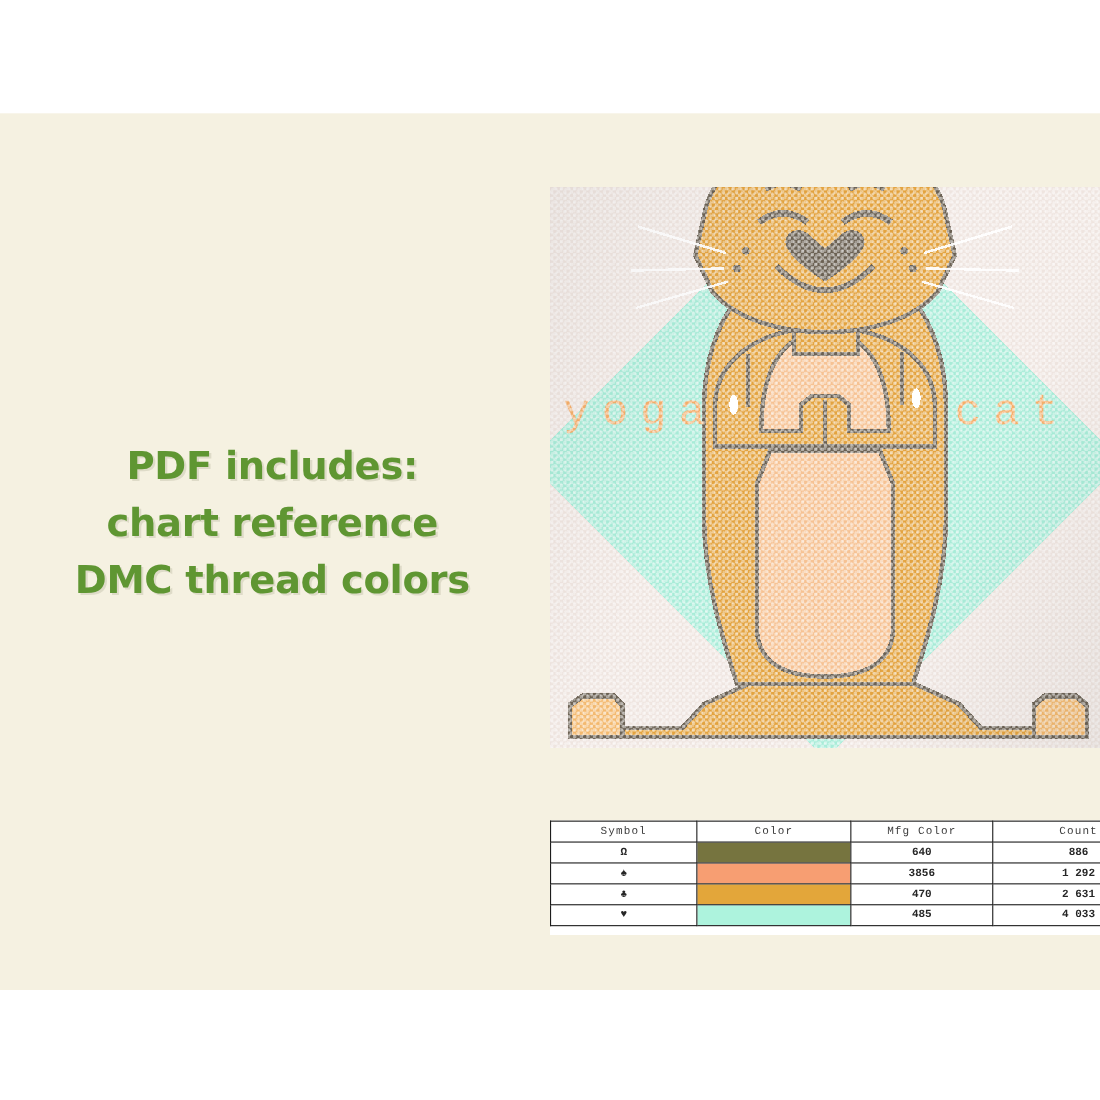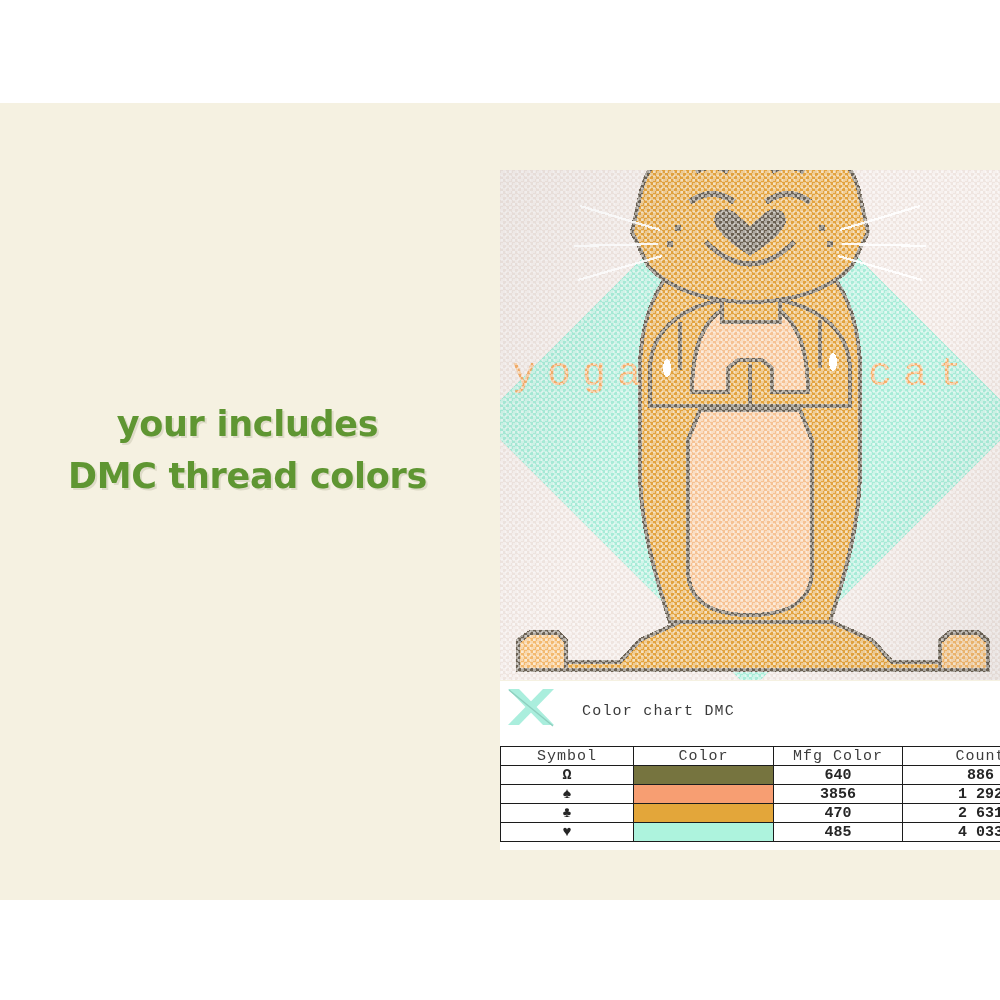--- a/index.html
+++ b/index.html
@@ -88,21 +88,21 @@
     table-layout:fixed;
     background:#fff;
   }
   table.dmc th, table.dmc td{
     border:1px solid #1c1c1c;
     height:18px;
     padding:0;
     text-align:center;
     vertical-align:middle;
     font-family:"Liberation Mono", monospace;
-    font-size:15px;
+    font-size:10px;
     color:#262626;
     background:#fff;
   }
   table.dmc th{font-weight:normal;letter-spacing:1px;color:#3c3c3c;}
   col.c-sym{width:133px;}
   col.c-col{width:140px;}
   col.c-mfg{width:129px;}
   col.c-cnt{width:156px;}
   td.sym{font-family:"DejaVu Sans", sans-serif;font-size:15px;font-weight:bold;}
   td.numeric{font-family:"Liberation Sans", sans-serif;font-size:13px;font-weight:bold;}
@@ -111,21 +111,22 @@
   td.swatch div{width:100%;height:18px;}
 </style>
 </head>
 <body>
 
 <div id="stage">
 
   <div class="cream-band"></div>
 
   <div class="promo">
-    <span class="ln">your includes</span>
+    <span class="ln">PDF includes:</span>
+    <span class="ln">chart reference</span>
     <span class="ln">DMC thread colors</span>
   </div>
 
   <div class="photo">
     <svg viewBox="0 0 500 510" preserveAspectRatio="none">
 
       <polygon points="145,0 355,0 500,105 500,395 325,510 175,510 0,395 0,105" fill="none"></polygon>
       <polygon points="250,-20 520,250 250,520 -20,250" fill="#a8ecd8"></polygon>
 
       <g>
@@ -187,28 +188,20 @@
       </g>
 
       <text x="12" y="215" font-family="Liberation Mono, monospace" font-size="40" letter-spacing="11" fill="#f5ae6a">yoga</text>
       <text x="368" y="215" font-family="Liberation Mono, monospace" font-size="40" letter-spacing="11" fill="#f5ae6a">cat</text>
     </svg>
     <div class="weave"></div>
     <div class="stitchdots"></div>
     <div class="shade"></div>
   </div>
 
-  <div class="legend">
-    <svg class="xlogo" viewBox="0 0 52 48">
-      <polygon points="3,4 14,4 49,40 38,40" fill="#aaeedd"></polygon>
-      <polygon points="49,4 38,4 3,40 14,40" fill="#aaeedd"></polygon>
-      <line x1="4" y1="5" x2="48" y2="41" stroke="#8ecfbf" stroke-width="1.4"></line>
-    </svg>
-    <div class="legend-title">Color chart DMC</div>
-  </div>
 
   <div class="tbl-wrap">
     <table class="dmc">
       <colgroup>
         <col class="c-sym">
           <col class="c-col">
           <col class="c-mfg">
           <col class="c-cnt">
       </colgroup>
       <thead>

